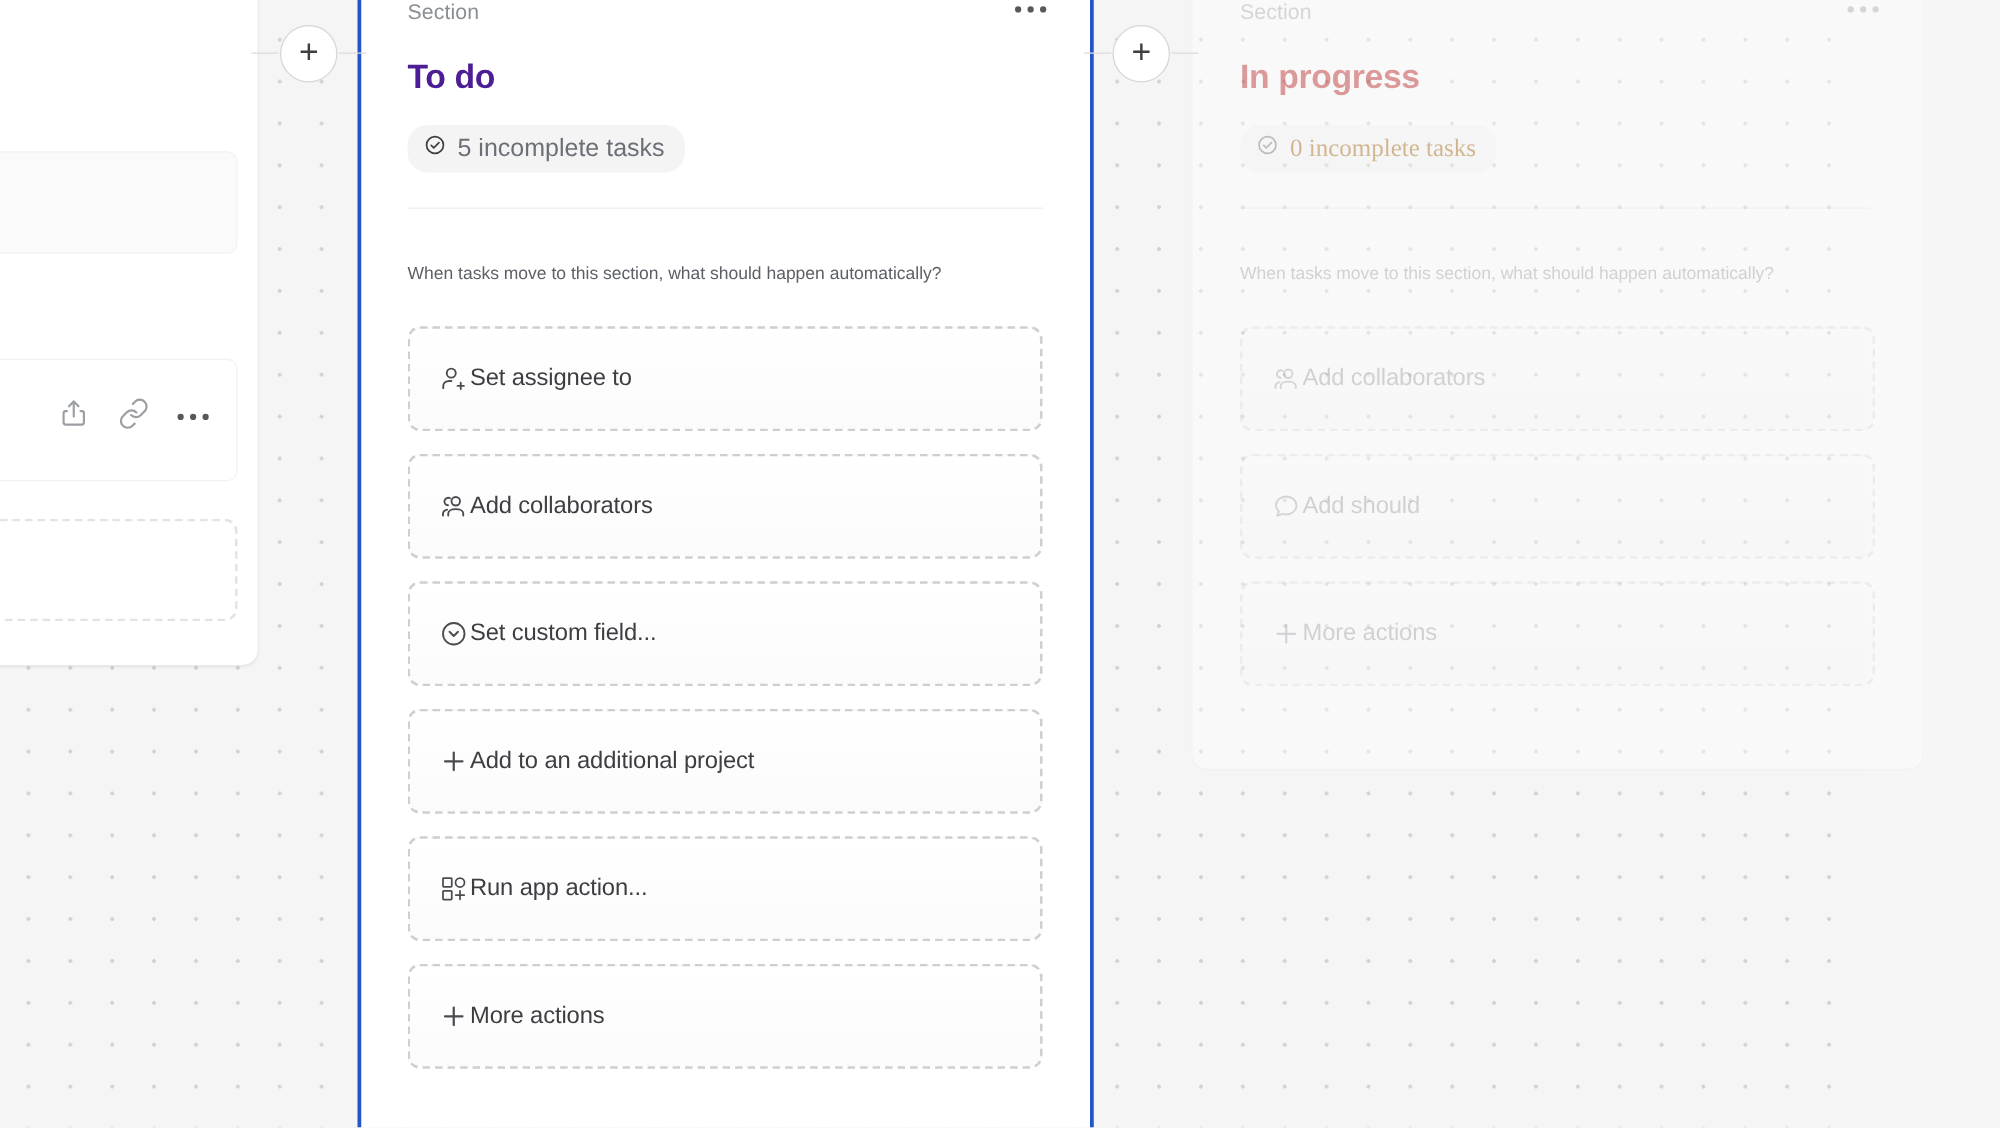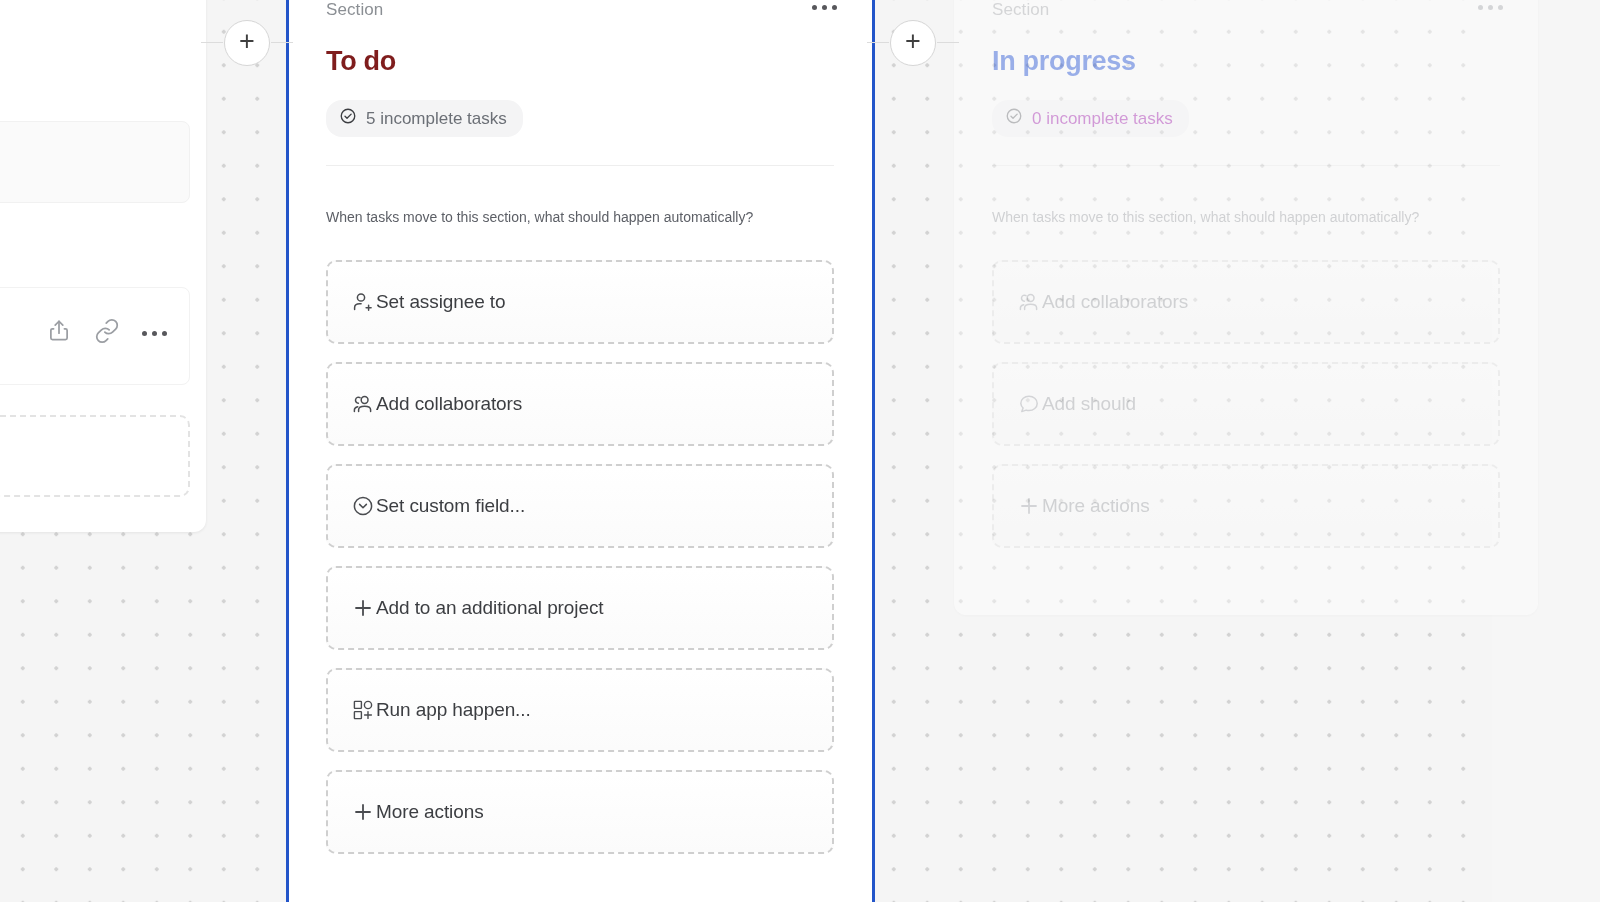--- a/index.html
+++ b/index.html
@@ -180,32 +180,32 @@
     display: block;
     width: 5px;
     height: 5px;
     border-radius: 50%;
     background: #58585c;
   }
   .section-title {
     margin-top: 26px;
     font-size: 27px;
     font-weight: bold;
-    color: #7f1d1d;
+    color: #4c1d95;
     letter-spacing: -0.3px;
   }
   .task-pill {
     margin-top: 23px;
     display: inline-flex;
     align-items: center;
     gap: 9px;
     background: #f4f4f5;
     border-radius: 16px;
     padding: 7px 16px 7px 13px;
-    font-size: 17px;
+    font-size: 20px;
     color: #6b6f76;
   }
   .section-divider {
     margin-top: 28px;
     height: 1px;
     background: #eeeeee;
   }
 
   .section-body { padding: 36px 38px 0 38px; }
 
@@ -237,26 +237,26 @@
     width: 26px;
     height: 26px;
     display: flex;
     align-items: center;
     justify-content: center;
     flex: none;
     color: #4a4c50;
   }
 
   
-  #section-inprogress .section-title { color: #1d4ed8; }
+  #section-inprogress .section-title { color: #b91c1c; }
   #section-inprogress .automation-prompt,
   #section-inprogress .action-btn .label { color: #9ea1a6; }
   #section-inprogress .action-btn .ic { color: #a6a9ae; }
   #section-inprogress .action-btn { border-color: #e0e0e0; }
-  #section-inprogress .task-pill { background: #f7f7f8; color: #a21caf; }
+  #section-inprogress .task-pill { background: #f7f7f8; color: #a16207; font-family: Liberation Serif, serif; }
   #section-inprogress .section-kebab i { background: #a9abaf; }
   #section-inprogress .section-eyebrow { color: #a9abaf; }
 
   
   #right-edge-strip {
     position: absolute;
     right: 0;
     top: 0;
     width: 8px;
     height: 902px;
@@ -365,21 +365,21 @@
 
       <div class="action-btn">
         <span class="ic">
           <svg width="24" height="24" viewBox="0 0 24 24" fill="none" stroke="currentColor" stroke-width="1.4" stroke-linecap="round" stroke-linejoin="round">
             <rect x="3.4" y="3.4" width="7" height="7" rx="0.6"></rect>
             <circle cx="17" cy="7" r="3.6"></circle>
             <rect x="3.4" y="13.6" width="7" height="7" rx="0.6"></rect>
             <path d="M17 13.6v6.8M13.6 17h6.8"></path>
           </svg>
         </span>
-        <span class="label">Run app happen...</span>
+        <span class="label">Run app action...</span>
       </div>
 
       <div class="action-btn">
         <span class="ic">
           <svg width="24" height="24" viewBox="0 0 24 24" fill="none" stroke="currentColor" stroke-width="1.8" stroke-linecap="round">
               <path d="M12 5v14M5 12h14"></path>
             </svg>
         </span>
         <span class="label">More actions</span>
       </div>

